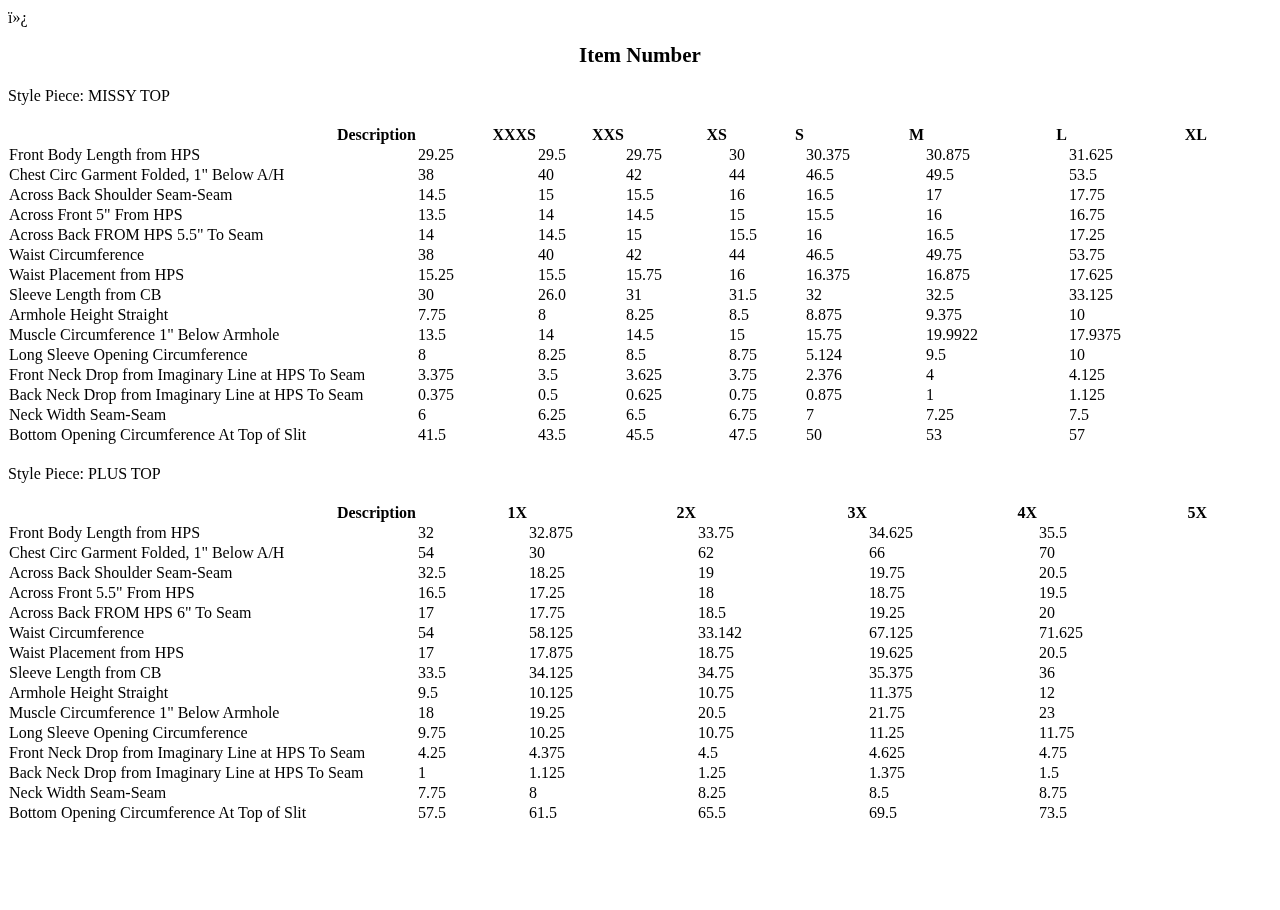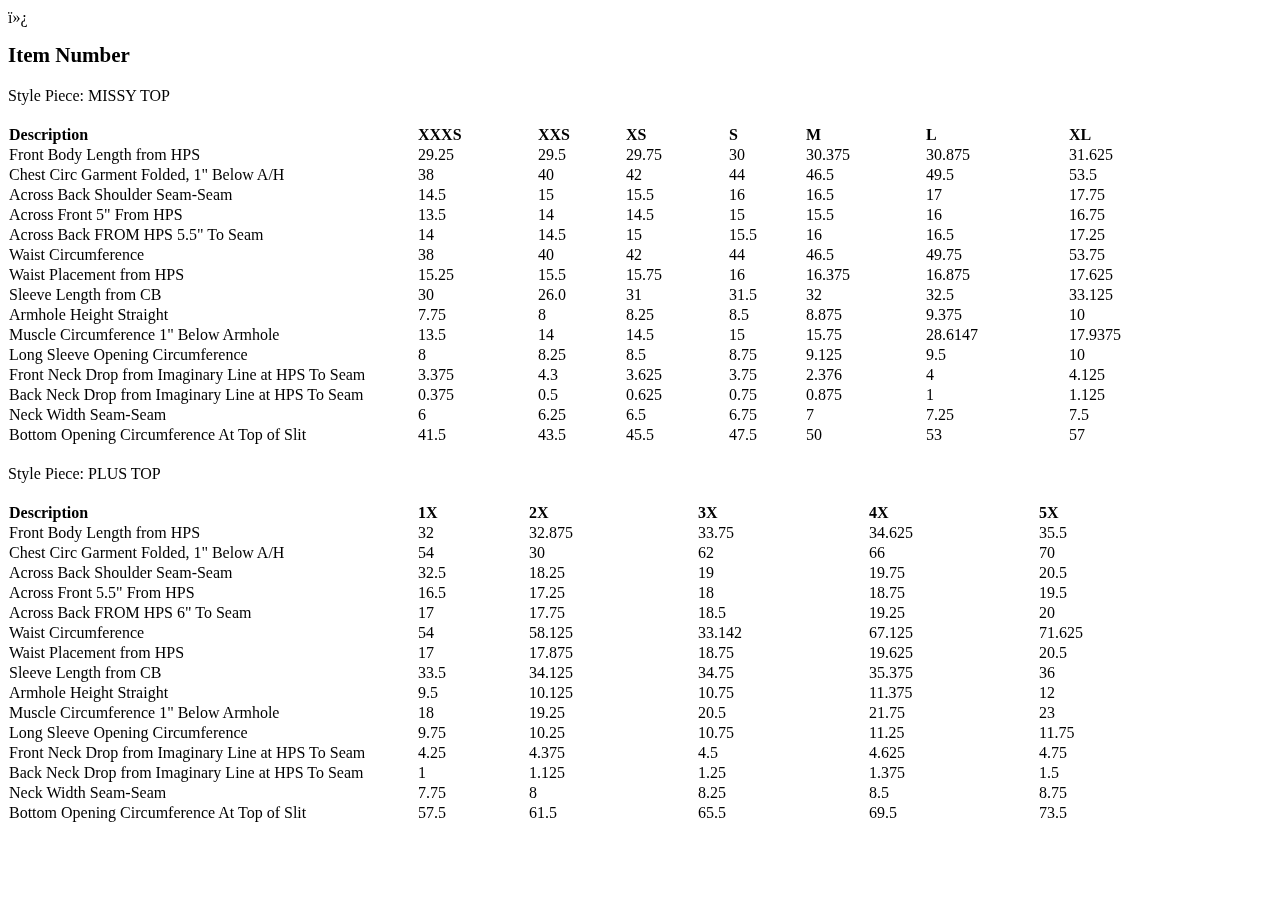--- a/index.html
+++ b/index.html
@@ -16,20 +16,21 @@
     overflow: hidden;
   }
   .bom-line {
     line-height: 20px;
   }
   h1.page-title {
     font-size: 21px;
     line-height: 24px;
     font-weight: bold;
     margin: 15px 0 18px 0;
+    text-align: center;
   }
   p.style-piece {
     margin: 20px 0;
     line-height: 18px;
   }
   table.size-table {
     border-collapse: collapse;
     table-layout: fixed;
     width: 1200px;
     font-size: 16px;
@@ -37,21 +38,21 @@
   table.size-table th,
   table.size-table td {
     padding: 1px;
     line-height: 18px;
     vertical-align: top;
     overflow: hidden;
     white-space: nowrap;
   }
   table.size-table th {
     font-weight: bold;
-    text-align: left;
+    text-align: right;
   }
   table.size-table td {
     font-weight: normal;
     text-align: left;
   }
 </style>
 </head>
 <body>
 
 <div class="bom-line">ï»¿</div>
@@ -174,37 +175,37 @@
         <td>9.375</td>
         <td>10</td>
       </tr>
       <tr>
         <td>Muscle Circumference 1" Below Armhole</td>
         <td>13.5</td>
         <td>14</td>
         <td>14.5</td>
         <td>15</td>
         <td>15.75</td>
-        <td>28.6147</td>
+        <td>19.9922</td>
         <td>17.9375</td>
       </tr>
       <tr>
         <td>Long Sleeve Opening Circumference</td>
         <td>8</td>
         <td>8.25</td>
         <td>8.5</td>
         <td>8.75</td>
-        <td>9.125</td>
+        <td>5.124</td>
         <td>9.5</td>
         <td>10</td>
       </tr>
       <tr>
         <td>Front Neck Drop from Imaginary Line at HPS To Seam</td>
         <td>3.375</td>
-        <td>4.3</td>
+        <td>3.5</td>
         <td>3.625</td>
         <td>3.75</td>
         <td>2.376</td>
         <td>4</td>
         <td>4.125</td>
       </tr>
       <tr>
         <td>Back Neck Drop from Imaginary Line at HPS To Seam</td>
         <td>0.375</td>
         <td>0.5</td>

